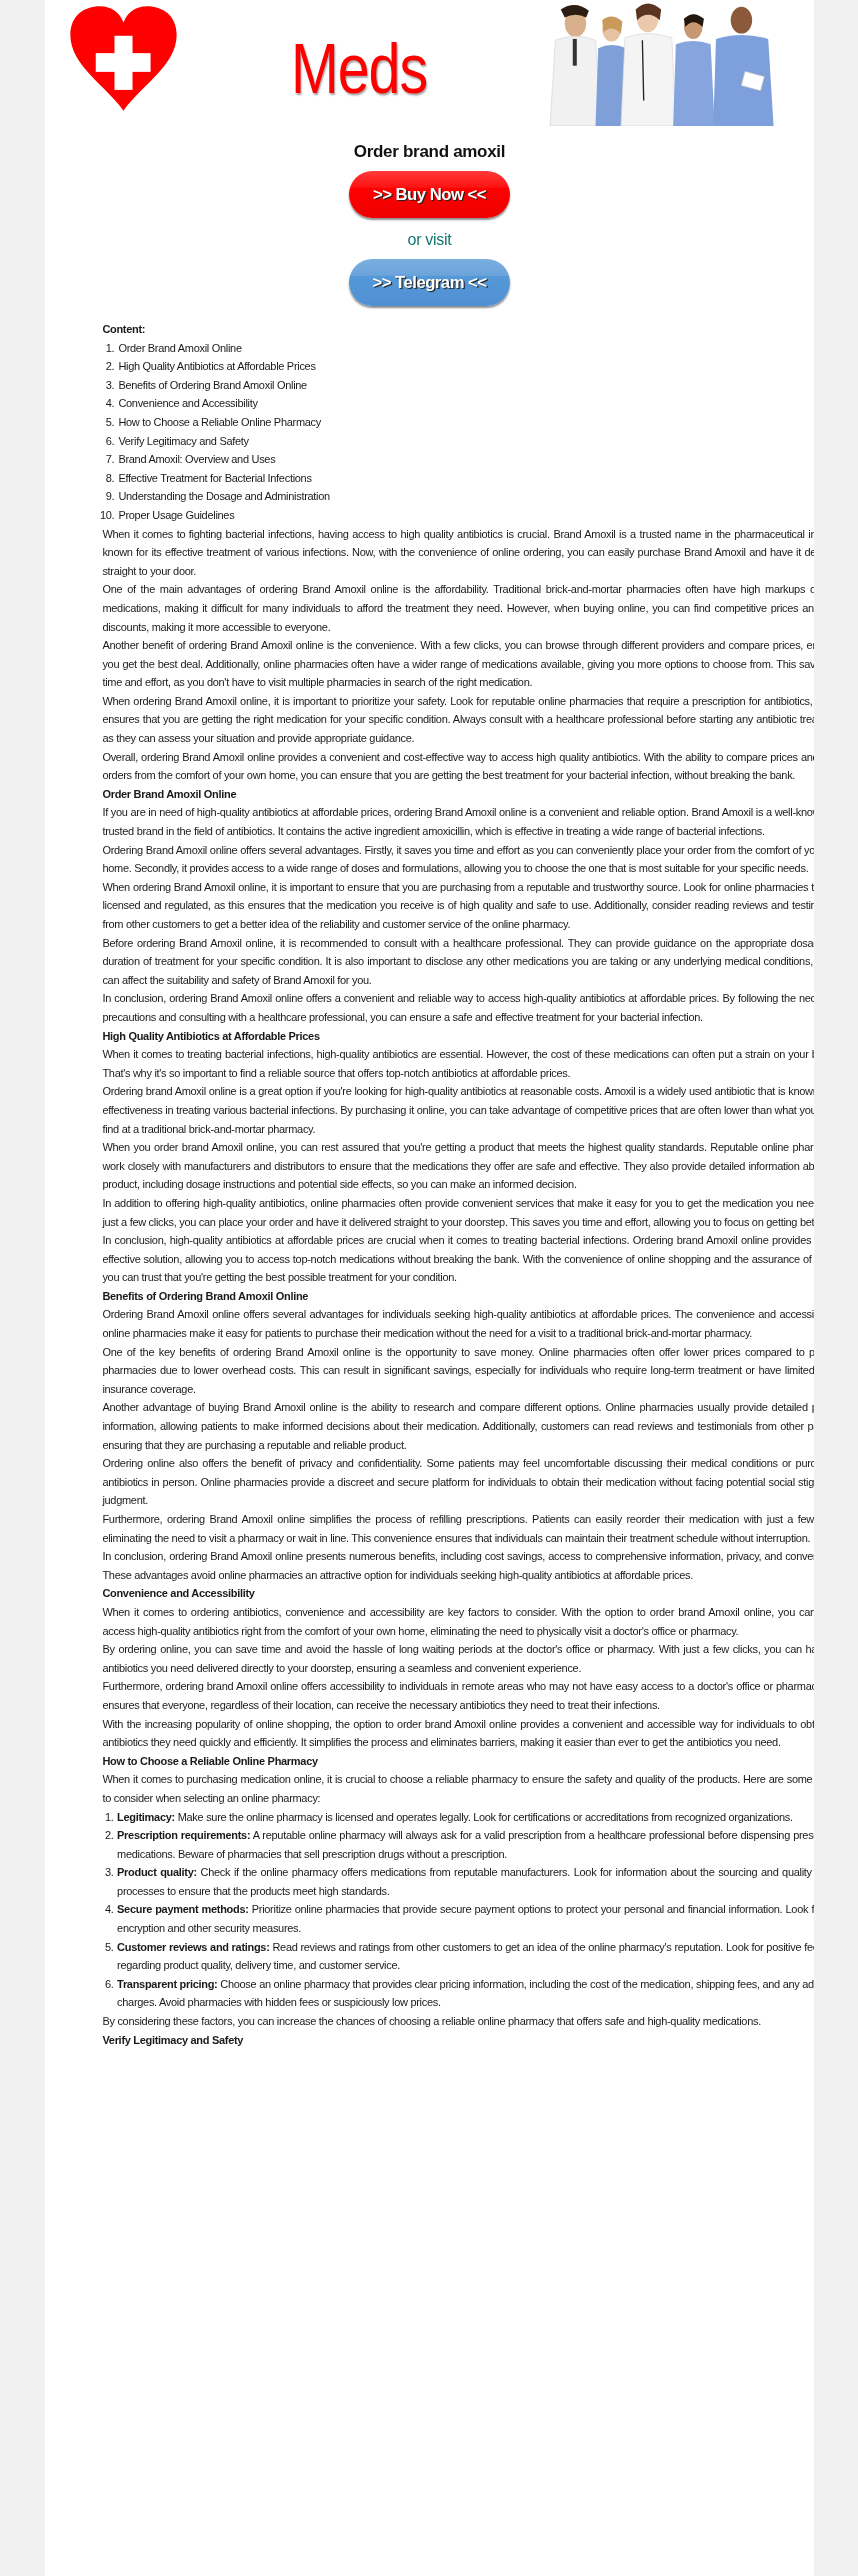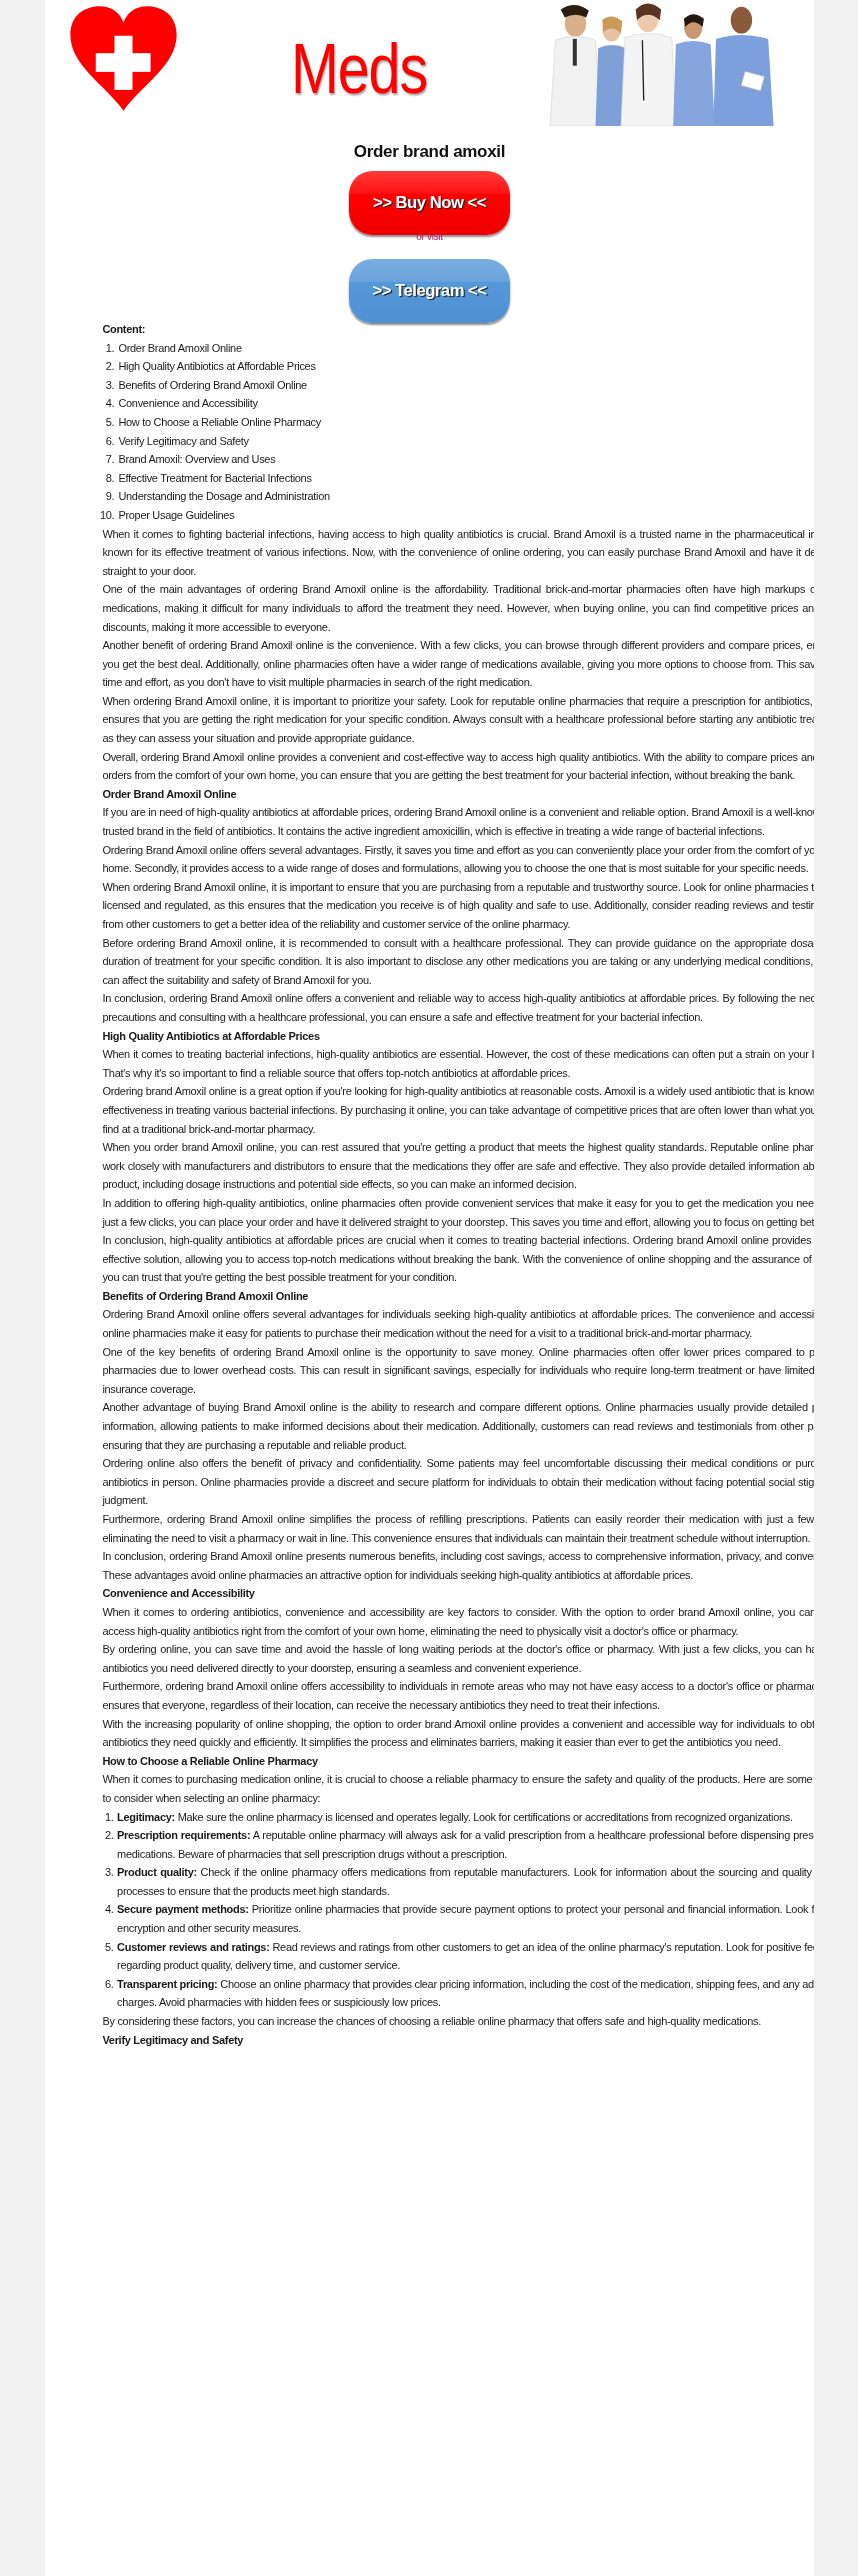--- a/index.html
+++ b/index.html
@@ -32,33 +32,33 @@
   .team-photo {
     position: absolute; left: 497px; top: 0; width: 263px; height: 126px;
     background: linear-gradient(#ffffff, #f6f8fb);
   }
   .order-title {
     position: absolute; left: 0; right: 0; top: 142px;
     text-align: center; font-weight: bold; font-size: 17px; letter-spacing: -0.3px;
     color: #111;
   }
   .pill {
-    position: absolute; left: 304px; width: 161px; height: 64px;
+    position: absolute; left: 304px; width: 161px; height: 47px;
     border-radius: 23.4px;
     display: flex; align-items: center; justify-content: center;
     color: #fff; font-weight: bold; font-size: 16.7px; letter-spacing: -0.5px;
     text-shadow: 1.3px 1.3px 0.7px #222;
     box-shadow: 0 2px 2px rgba(0,0,0,0.45);
     text-decoration: none; cursor: pointer;
   }
   .pill.buy { top: 171px; background: linear-gradient(#ff3a3a 0%, #ff1212 35%, #ff0000 36%, #ee0000 100%); }
   .pill.tg { top: 259px; background: linear-gradient(#79aee0 0%, #6ba3db 35%, #5598d8 36%, #4f90d2 100%); }
   .or-visit {
     position: absolute; left: 0; right: 0; top: 231px;
-    text-align: center; font-size: 10px; color: #be185d; letter-spacing: -0.3px;
+    text-align: center; font-size: 16px; color: #0f766e; letter-spacing: -0.3px;
   }
   .content {
     position: absolute; left: 17.4px; top: 320px; width: 744px;
     font-size: 11px; line-height: 18.6px; letter-spacing: -0.3px; margin-left: 40px;
   }
   .toc-title { font-weight: bold; margin: 0; }
   ol.toc { margin: 0; padding-left: 14.7px; }
   ol.toc li { padding-left: 1.3px; }
   .see-also { margin-top: 19.4px; margin-bottom: 0; }
   .see-also a { color: #1a0dab; text-decoration: underline; }

